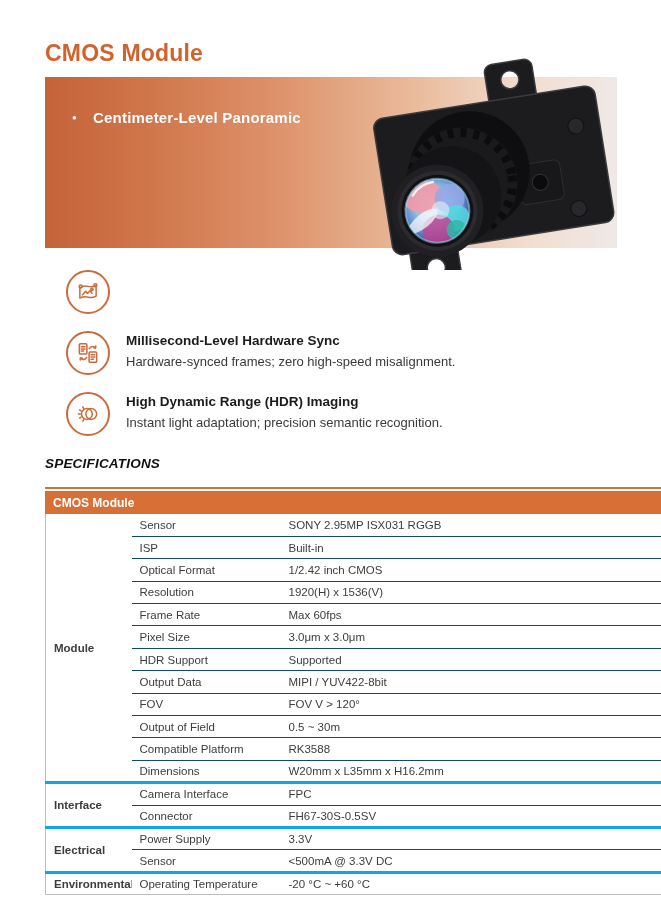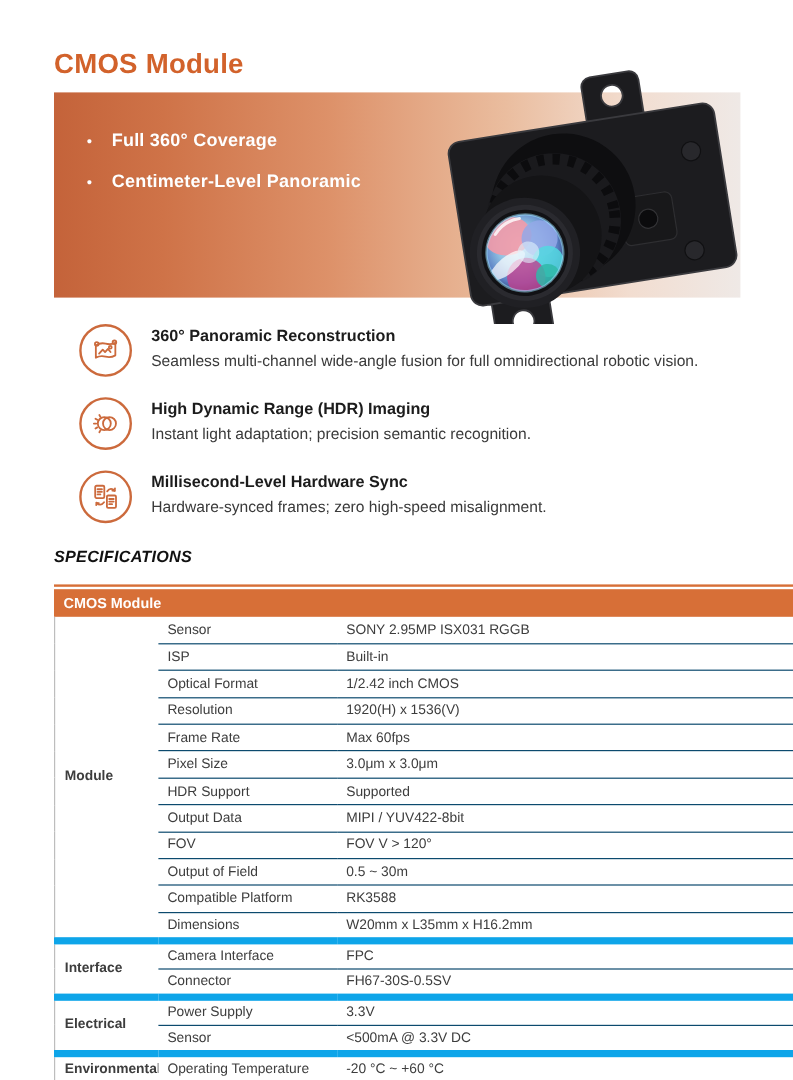--- a/index.html
+++ b/index.html
@@ -54,34 +54,33 @@
   table.spec { width:100%; border-collapse:collapse; table-layout:fixed;
     border:1px solid #bdbdbd; border-top:none; }
   table.spec col.c-group { width:86px; }
   table.spec col.c-param { width:149px; }
   table.spec td {
     font-size:11.5px; color:#3d3d3d; padding:4px 8px 4px 8px; height:22.4px;
     vertical-align:middle; white-space:nowrap; overflow:hidden;
   }
   td.group-cell { font-weight:700; font-size:11px; color:#2e2e2e; vertical-align:middle; }
   tr.row-sep td.param-cell, tr.row-sep td.value-cell { border-top:1px solid #0c4a6e; }
-  tr.group-start td { border-top:6px solid #0ea5e9; }
+  tr.group-start td { border-top:3px solid #0ea5e9; }
 
   .io { stroke:#cc6a3c; stroke-width:1.4; fill:none; stroke-linecap:round; stroke-linejoin:round; }
 </style>
 </head>
 <body>
 
 <div class="page">
 
   <div class="doc-title">CMOS Module</div>
 
   <div class="banner">
     <ul class="banner-bullets" id="bullet-list">
-        <li>Full 360° Coverage</li>
         <li>Centimeter-Level Panoramic</li>
       </ul>
   </div>
 
   <div class="camera-wrap">
     <svg width="312" height="218" viewBox="0 0 312 218">
       <defs>
         <radialGradient id="lensGrad" cx="45%" cy="40%" r="65%">
           <stop offset="0%" stop-color="#c9e9f5"></stop>
           <stop offset="45%" stop-color="#8fc0e2"></stop>
@@ -135,54 +134,50 @@
       <div class="feature">
         <div class="feature-icon">
   <svg width="26" height="26" viewBox="0 0 24 24">
     <path class="io" d="M4.5,8.2 Q8,5.8 12,6.8 Q16,7.8 19.5,6.2 L19.5,15.8 Q16,17.8 12,16.8 Q8,15.8 4.5,17.6 Z"></path>
     <circle class="io" cx="5.2" cy="7" r="1.4"></circle>
     <circle class="io" cx="18.8" cy="5.8" r="1.4"></circle>
     <path class="io" d="M7,14.5 L9.8,11.4 L11.6,13.3 L13.8,10.8 L15.8,13.2"></path>
     <circle class="io" cx="15.6" cy="9.6" r="1.1"></circle>
   </svg>
 </div>
-        <div class="feature-text">
-          <div class="feature-title">360° Panoramic Reconstruction</div>
-          <div class="feature-desc">Seamless multi-channel wide-angle fusion for full omnidirectional robotic vision.</div>
-        </div>
-      </div>
-      <div class="feature">
-        <div class="feature-icon">
-  <svg width="26" height="26" viewBox="0 0 24 24">
-    <circle class="io" cx="11" cy="12" r="5"></circle>
-    <circle class="io" cx="15" cy="12" r="5"></circle>
-    <path class="io" d="M4.2,8.2 l1.4,0.9 M3,12 h1.8 M4.2,15.8 l1.4,-0.9 M7.2,18.6 l0.8,-1.4 M7.2,5.4 l0.8,1.4"></path>
-  </svg>
-</div>
-        <div class="feature-text">
-          <div class="feature-title">High Dynamic Range (HDR) Imaging</div>
-          <div class="feature-desc">Instant light adaptation; precision semantic recognition.</div>
-        </div>
       </div>
       <div class="feature">
         <div class="feature-icon">
   <svg width="26" height="26" viewBox="0 0 24 24">
     <rect class="io" x="4" y="3.5" width="7" height="9.5" rx="1"></rect>
     <path class="io" d="M5.8,6.2 h3.4 M5.8,8.2 h3.4 M5.8,10.2 h2.2"></path>
     <rect class="io" x="13" y="11" width="7" height="9.5" rx="1"></rect>
     <path class="io" d="M14.8,13.7 h3.4 M14.8,15.7 h3.4 M14.8,17.7 h2.2"></path>
     <path class="io" d="M13.2,7.8 C15,5.4 17.2,5.4 19,7.4"></path>
     <path class="io" d="M19,7.4 l-1.8,-0.2 M19,7.4 l0.2,-1.8"></path>
     <path class="io" d="M10.8,16.2 C9,18.6 6.8,18.6 5,16.6"></path>
     <path class="io" d="M5,16.6 l1.8,0.2 M5,16.6 l-0.2,1.8"></path>
   </svg>
 </div>
         <div class="feature-text">
           <div class="feature-title">Millisecond-Level Hardware Sync</div>
           <div class="feature-desc">Hardware-synced frames; zero high-speed misalignment.</div>
+        </div>
+      </div>
+      <div class="feature">
+        <div class="feature-icon">
+  <svg width="26" height="26" viewBox="0 0 24 24">
+    <circle class="io" cx="11" cy="12" r="5"></circle>
+    <circle class="io" cx="15" cy="12" r="5"></circle>
+    <path class="io" d="M4.2,8.2 l1.4,0.9 M3,12 h1.8 M4.2,15.8 l1.4,-0.9 M7.2,18.6 l0.8,-1.4 M7.2,5.4 l0.8,1.4"></path>
+  </svg>
+</div>
+        <div class="feature-text">
+          <div class="feature-title">High Dynamic Range (HDR) Imaging</div>
+          <div class="feature-desc">Instant light adaptation; precision semantic recognition.</div>
         </div>
       </div>
     </div>
 
   <div class="spec-section">
     <div class="spec-heading">SPECIFICATIONS</div>
     <div class="spec-topline"></div>
     <div class="spec-header">CMOS Module</div>
     <table class="spec">
       <colgroup>

